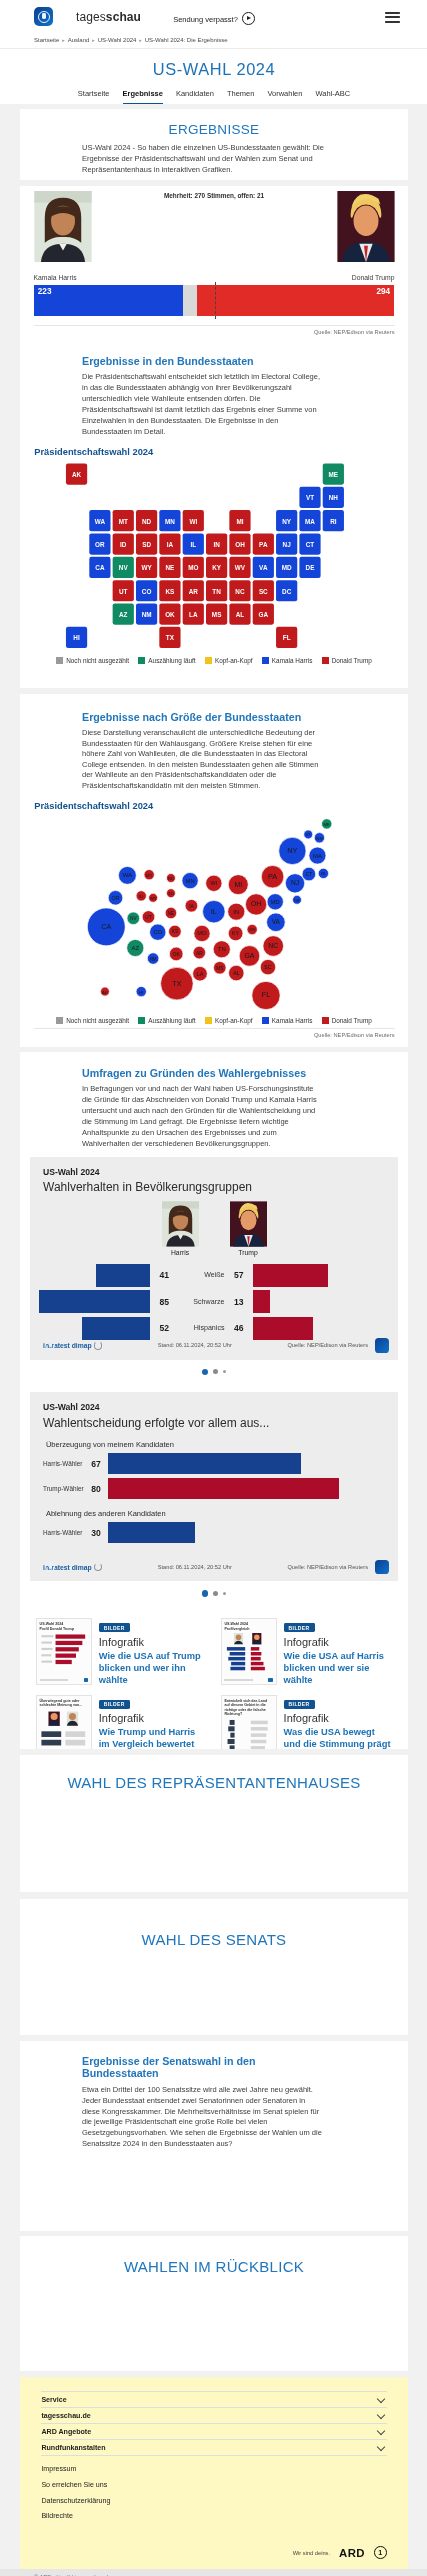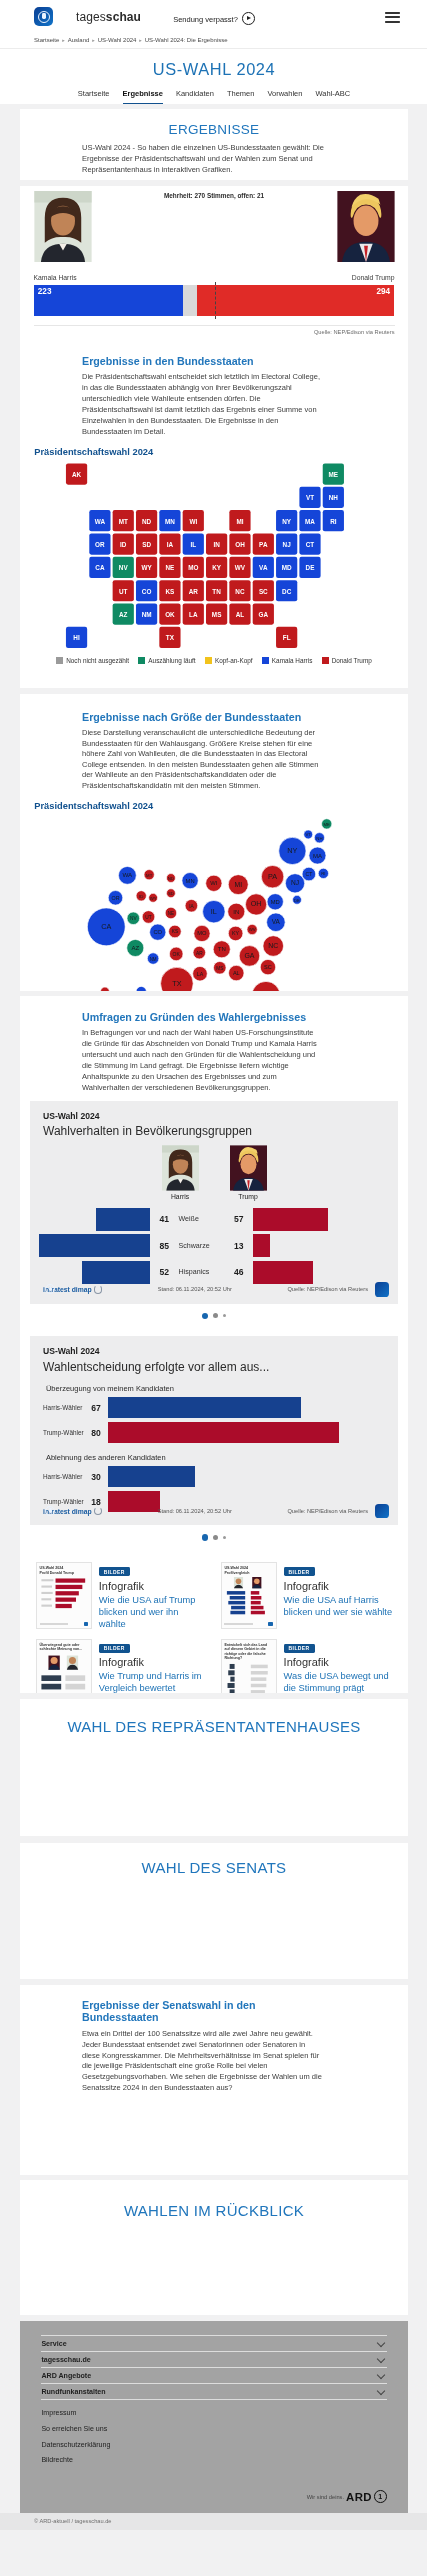--- a/index.html
+++ b/index.html
@@ -54,21 +54,21 @@
   .gp-photo-wrap{text-align:center;width:37px}
   .gp-photo-wrap svg{width:37px;height:46px;display:block}
   .gp-photo-lbl{font-size:6.8px;color:#222;margin-top:2.1px;text-align:center}
   .demo-rows{margin-top:7.1px}
   .demo-row{display:grid;grid-template-columns:107px 28.5px 46px 28.5px 1fr;height:23px;margin-bottom:3.6px;align-items:center}
   .demo-left{position:relative;height:23px}
   .demo-left .bar{position:absolute;right:0;top:0;bottom:0}
   .demo-right{position:relative;height:23px}
   .demo-right .bar{position:absolute;left:0;top:0;bottom:0}
   .demo-num{font-size:8.6px;font-weight:700;color:#1d1d1d;text-align:center}
-  .demo-cat{font-size:7.1px;color:#333;text-align:left}
+  .demo-cat{font-size:7.1px;color:#333;text-align:right}
   .gp-foot{position:absolute;left:13px;right:8.6px;bottom:7.1px;display:flex;align-items:center;font-size:5.7px;color:#555}
   .dim-logo{color:#1b5da2;font-weight:700;font-size:6.8px;white-space:nowrap}
   .dim-logo .arc{display:inline-block;width:6.4px;height:6.4px;border:1.4px solid #8a96a6;border-top-color:transparent;border-radius:50%;vertical-align:-1.4px;margin-left:2.1px}
   .gp-stand{flex:1;text-align:center}
   .gp-quelle{text-align:right;margin-right:7.1px}
   .dots{display:flex;justify-content:center;align-items:center;gap:5px;margin-top:8.6px;height:7.1px}
   .dot{border-radius:50%;cursor:pointer}
   .dot.d1{width:6.4px;height:6.4px;background:#1766af}
   .dot.d2{width:5px;height:5px;background:#8a8a8a}
   .dot.d3{width:3.2px;height:3.2px;background:#9a9a9a}
@@ -82,29 +82,29 @@
   .teaser{display:flex;gap:7.1px;cursor:pointer}
   .thumb{flex:0 0 56px;height:67px;background:#fcfcfc;border:0.7px solid #e3e3e3;box-sizing:border-box;padding:2.9px;position:relative;overflow:hidden}
   .thumb-title{font-size:3.6px;font-weight:700;color:#333;line-height:1.25;white-space:pre-line}
   .thumb svg{display:block;margin-top:2.1px}
   .thumb-foot{position:absolute;left:2.9px;right:2.9px;bottom:2.1px;display:flex;justify-content:space-between;align-items:center}
   .thumb-foot .tf-line{width:28.5px;height:2.1px;background:#d7d7d7}
   .thumb-foot .tf-sq{width:4.3px;height:4.3px;background:#1766af;border-radius:0.7px}
   .teaser-txt{padding-top:1.4px}
   .badge{display:inline-block;background:#11538f;color:#fff;font-size:5px;font-weight:700;letter-spacing:0.4px;padding:1.4px 5px;border-radius:1.4px}
   .teaser-kicker{font-size:11px;color:#333;margin-top:3.6px}
-  .teaser-title{font-size:9.3px;line-height:1.3;font-weight:400;color:#1d72b5;margin-top:2.1px}
-  .foot-card{background:#a3a3a3;margin:0 20px;height:192px;position:relative;overflow:hidden}
+  .teaser-title{font-size:9.3px;line-height:1.3;font-weight:700;color:#1d72b5;margin-top:2.1px}
+  .foot-card{background:#fef9c3;margin:0 20px;height:192px;position:relative;overflow:hidden}
   .acc{margin:14.3px 21.4px 0}
   .acc-row{display:flex;justify-content:space-between;align-items:center;border-top:0.7px solid #ddd;height:15px;font-size:7.1px;font-weight:700;color:#222;cursor:pointer}
   .acc-row:last-of-type{border-bottom:0.7px solid #ddd}
   .chev{width:5px;height:5px;border-right:1.1px solid #444;border-bottom:1.1px solid #444;transform:rotate(45deg);margin-right:2.9px;margin-top:-2.9px}
   .foot-links{margin:8.6px 21.4px 0}
   .foot-link{font-size:7.1px;color:#222;margin-bottom:7.8px;cursor:pointer}
-  .ard{position:absolute;right:21.4px;bottom:10px;display:flex;align-items:center;gap:2px}
+  .ard{position:absolute;right:21.4px;bottom:10px;display:flex;align-items:center;gap:9px}
   .ard-claim{font-size:5.7px;color:#444}
   .ard-word{font-size:11.4px;font-weight:800;color:#111;letter-spacing:0.4px}
   .ard-one{width:10.7px;height:10.7px;border:1.4px solid #111;border-radius:50%;font-size:7.1px;font-weight:800;color:#111;display:flex;align-items:center;justify-content:center}
   .copy-strip{background:#e6e6e7;height:16.4px;line-height:16.4px;padding-left:34px;font-size:5.7px;color:#6e6e6e}
   .empty-tall{height:7.1px}
   svg text{font-family:"Liberation Sans",sans-serif}
 </style>
 </head>
 <body>
 
@@ -297,21 +297,21 @@
   <div class="map-legend" id="legend-1">
       <span class="lg-item"><span class="lg-chip" style="background: rgb(154, 154, 154);"></span>Noch nicht ausgezählt</span>
       <span class="lg-item"><span class="lg-chip" style="background: rgb(15, 138, 99);"></span>Auszählung läuft</span>
       <span class="lg-item"><span class="lg-chip" style="background: rgb(242, 195, 28);"></span>Kopf-an-Kopf</span>
       <span class="lg-item"><span class="lg-chip" style="background: rgb(21, 69, 216);"></span>Kamala Harris</span>
       <span class="lg-item"><span class="lg-chip" style="background: rgb(192, 26, 29);"></span>Donald Trump</span>
     </div>
 
 </div>
 
-<div class="card" style="height:297px">
+<div class="card" style="height:353px">
   <h3 class="h-sub" style="padding-top:17px">Ergebnisse nach Größe der Bundesstaaten</h3>
   <p class="body-text" style="line-height:1.4">Diese Darstellung veranschaulicht die unterschiedliche Bedeutung der Bundesstaaten für den Wahlausgang. Größere Kreise stehen für eine höhere Zahl von Wahlleuten, die die Bundesstaaten in das Electoral College entsenden. In den meisten Bundesstaaten gehen alle Stimmen der Wahlleute an den Präsidentschaftskandidaten oder die Präsidentschaftskandidatin mit den meisten Stimmen.</p>
   <div class="kicker">Präsidentschaftswahl 2024</div>
   <svg id="bubble-map" viewBox="0 0 500 300" style="display:block;width:373px;height:198px;margin:2.9px auto 0">
       <circle cx="86" cy="171" r="28.659029990563184" fill="#1545d8" stroke="#fff" stroke-width="1"></circle>
       <text x="86" y="174" text-anchor="middle" font-size="11" fill="#15191d">CA</text>
       <circle cx="193" cy="257" r="24.66576574931336" fill="#c01a1d" stroke="#fff" stroke-width="1"></circle>
       <text x="193" y="260" text-anchor="middle" font-size="11" fill="#15191d">TX</text>
       <circle cx="328" cy="275" r="21.361179742701477" fill="#c01a1d" stroke="#fff" stroke-width="1"></circle>
       <text x="328" y="278" text-anchor="middle" font-size="11" fill="#15191d">FL</text>
@@ -510,27 +510,20 @@
           </div>
         </div>
         <div class="dec-group-lbl">Ablehnung des anderen Kandidaten</div>
         <div class="dec-row">
           <div class="dec-lbl">Harris-Wähler</div>
           <div class="dec-num">30</div>
           <div class="dec-barwrap">
             <div class="bar" style="width:87px;background:#16418f"></div>
           </div>
         </div>
-        <div class="dec-row">
-          <div class="dec-lbl">Trump-Wähler</div>
-          <div class="dec-num">18</div>
-          <div class="dec-barwrap">
-            <div class="bar" style="width:52px;background:#ab0c2a"></div>
-          </div>
-        </div>
       </div>
     <div class="gp-foot">
       <span class="dim-logo"><span>infratest dimap</span><span class="arc"></span></span>
       <span class="gp-stand">Stand:  06.11.2024, 20:52 Uhr</span>
       <span class="gp-quelle">Quelle: NEP/Edison via Reuters</span>
       <span class="ts-logo small"></span>
     </div>
   </div>
   <div class="dots">
     <span class="dot d1"></span>
@@ -654,21 +647,21 @@
       </div>
     </div>
   </div>
 </div>
 
 <div class="card" style="height:137px;margin-bottom:7.1px">
   <h2 class="h-big" style="padding-top:18.5px">WAHL DES REPRÄSENTANTENHAUSES</h2>
 </div>
 
 <div class="card" style="height:136px">
-  <h2 class="h-big" style="padding-top:16px">WAHL DES SENATS</h2>
+  <h2 class="h-big" style="padding-top:32px">WAHL DES SENATS</h2>
 </div>
 
 <div class="card" style="height:190px">
   <h3 class="h-sub" style="padding-top:14.3px">Ergebnisse der Senatswahl in den Bundesstaaten</h3>
   <p class="body-text">Etwa ein Drittel der 100 Senatssitze wird alle zwei Jahre neu gewählt. Jeder Bundesstaat entsendet zwei Senatorinnen oder Senatoren in diese Kongresskammer. Die Mehrheitsverhältnisse im Senat spielen für die jeweilige Präsidentschaft eine große Rolle bei vielen Gesetzgebungsvorhaben. Wie sehen die Ergebnisse der Wahlen um die Senatssitze 2024 in den Bundesstaaten aus?</p>
 </div>
 
 <div class="card" style="height:135px">
   <h2 class="h-big" style="padding-top:21.4px">WAHLEN IM RÜCKBLICK</h2>
 </div>

